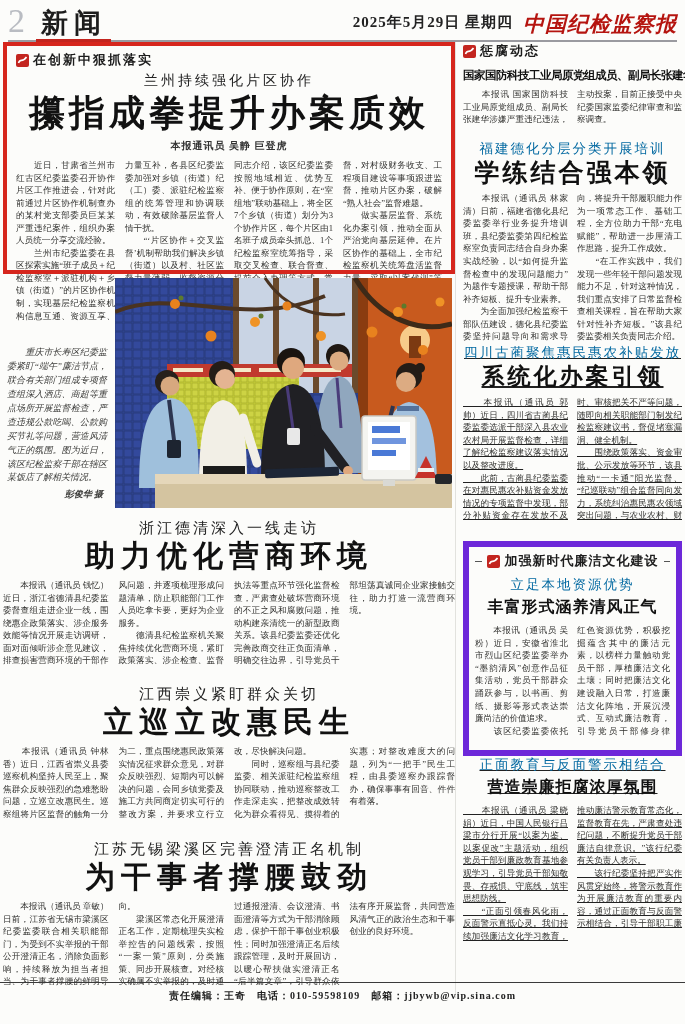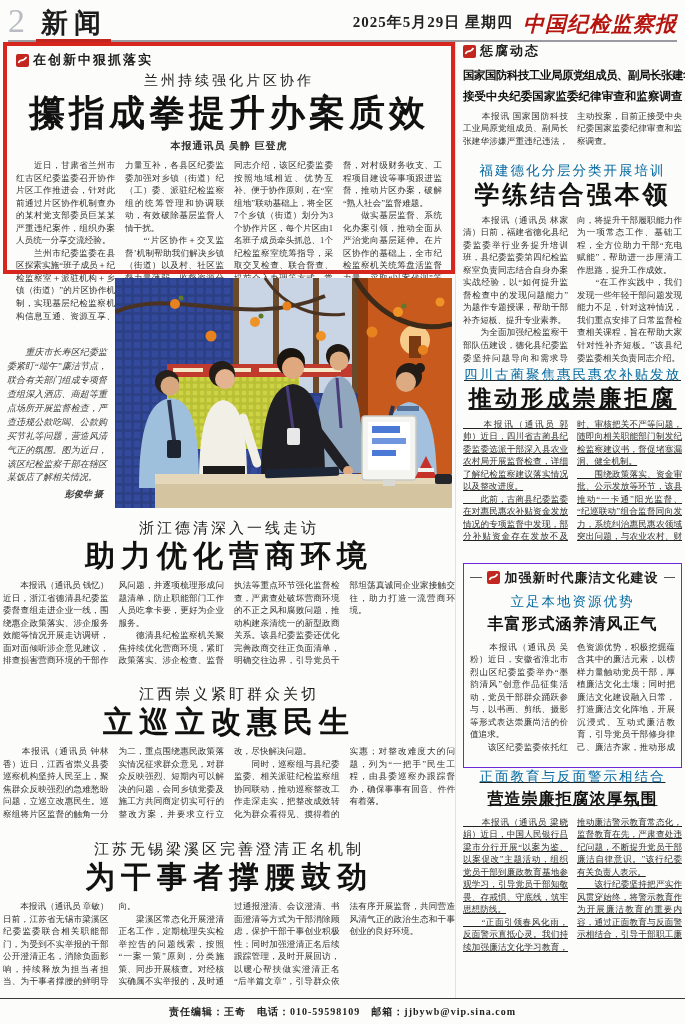--- a/index.html
+++ b/index.html
@@ -60,28 +60,28 @@
   .r-kicker { text-align:center; font-size:13.5px; letter-spacing:2px; color:#0369a1; }
   .r-head { text-align:center; font-weight:bold; color:#111; letter-spacing:3px; }
   .r-head-lg { font-size:25px; line-height:30px; }
   .r-head-md { font-size:16px; line-height:26px; letter-spacing:1px; }
   .r-body { column-count:2; column-gap:9px; margin-top:4px; }
   .zh-headline { font-weight:bold; color:#111; font-size:11.5px; line-height:1.85; letter-spacing:-0.5px; text-align:justify; text-align-last:justify; margin-top:5px; white-space:nowrap; }
   .rb-anti { height:42px; margin-top:2px; }
   .rb-train { height:152px; }
   .rb-subsidy { height:136px; }
   .rb-edu { height:146px; }
-  .culture-box { border:1px solid #6d28d9; margin-top:9px; padding:5px 6px 4px 6px; }
+  .culture-box { border:6px solid #6d28d9; margin-top:9px; padding:5px 6px 4px 6px; }
   .box-titlerow { display:flex; align-items:center; gap:5px; }
   .box-titlerow .line { flex:1; height:1px; background:#555; }
   .box-title { font-size:13px; font-weight:bold; letter-spacing:1px; color:#1d1d1d; }
   .culture-box .r-kicker { margin-top:6px; }
   .rb-culture { height:122px; } .mt8{margin-top:0;text-decoration:underline;} .mt10{margin-top:10px;}
   
-  .footer { position:absolute; left:0; right:0; bottom:0; height:26px; border-top:1px solid #3a3a3a;
+  .footer { position:absolute; left:0; right:0; bottom:16px; height:26px; border-top:1px solid #3a3a3a;
     display:flex; align-items:center; justify-content:center; }
   .footer-txt { font-size:10px; font-weight:bold; color:#222; letter-spacing:1px; }
 </style>
 </head>
 <body>
 
 <div class="page">
 
   <div class="hdr">
     <div class="hdr-row">
@@ -260,36 +260,35 @@
 
       <div class="r-sec">
         <div class="tagrow">
           <svg class="mark-icon" viewBox="0 0 13 13">
             <rect x="0" y="0" width="13" height="13" rx="2" fill="#c3251f"></rect>
             <path d="M2.5 9 C4.5 3.5, 6 9.5, 10.5 3" stroke="#fff" stroke-width="1.6" fill="none"></path>
           </svg>
           <span class="tag-label">惩腐动态</span>
         </div>
         <div class="zh-headline">国家国防科技工业局原党组成员、副局长张建华</div>
-        <div class="zh-headline" style="margin-top:0;">接受中央纪委国家监委纪律审查和监察调查</div>
         <div class="body-txt r-body rb-anti">　　本报讯 国家国防科技工业局原党组成员、副局长张建华涉嫌严重违纪违法，主动投案，目前正接受中央纪委国家监委纪律审查和监察调查。</div>
       </div>
 
       <div class="r-sec mt10">
         <div class="r-kicker">福建德化分层分类开展培训</div>
         <div class="r-head r-head-lg">学练结合强本领</div>
         <div class="body-txt r-body rb-train">　　本报讯（通讯员 林家清）日前，福建省德化县纪委监委举行业务提升培训班，县纪委监委第四纪检监察室负责同志结合自身办案实战经验，以“如何提升监督检查中的发现问题能力”为题作专题授课，帮助干部补齐短板、提升专业素养。
 　　为全面加强纪检监察干部队伍建设，德化县纪委监委坚持问题导向和需求导向，将提升干部履职能力作为一项常态工作、基础工程，全方位助力干部“充电赋能”，帮助进一步厘清工作思路，提升工作成效。
 　　“在工作实践中，我们发现一些年轻干部问题发现能力不足，针对这种情况，我们重点安排了日常监督检查相关课程，旨在帮助大家针对性补齐短板。”该县纪委监委相关负责同志介绍。
 　　实战练兵淬炼本领，该县纪委监委还将纪法练兵融入日常，分批组织干部跟班学习、交叉办案，在实践中提升能力本领。</div>
       </div>
 
       <div class="r-sec mt8">
         <div class="r-kicker">四川古蔺聚焦惠民惠农补贴发放</div>
-        <div class="r-head r-head-lg" style="font-size:23px;">推动形成崇廉拒腐</div>
+        <div class="r-head r-head-lg" style="font-size:23px;">系统化办案引领</div>
         <div class="body-txt r-body rb-subsidy">　　本报讯（通讯员 郭帅）近日，四川省古蔺县纪委监委选派干部深入县农业农村局开展监督检查，详细了解纪检监察建议落实情况以及整改进度。
 　　此前，古蔺县纪委监委在对惠民惠农补贴资金发放情况的专项监督中发现，部分补贴资金存在发放不及时、审核把关不严等问题，随即向相关职能部门制发纪检监察建议书，督促堵塞漏洞、健全机制。
 　　围绕政策落实、资金审批、公示发放等环节，该县推动“一卡通”阳光监督、“纪巡联动”组合监督同向发力，系统纠治惠民惠农领域突出问题，与农业农村、财政等部门建立“联席会商、联动督导、联合治理”协作机制，找准短板弱项，推动以案促改、以案促治，守护好群众的每一分“惠民钱”。</div>
       </div>
 
       <div class="culture-box">
         <div class="box-titlerow">
           <div class="line"></div>
           <svg class="mark-icon" viewBox="0 0 13 13">
             <rect x="0" y="0" width="13" height="13" rx="2" fill="#c3251f"></rect>

